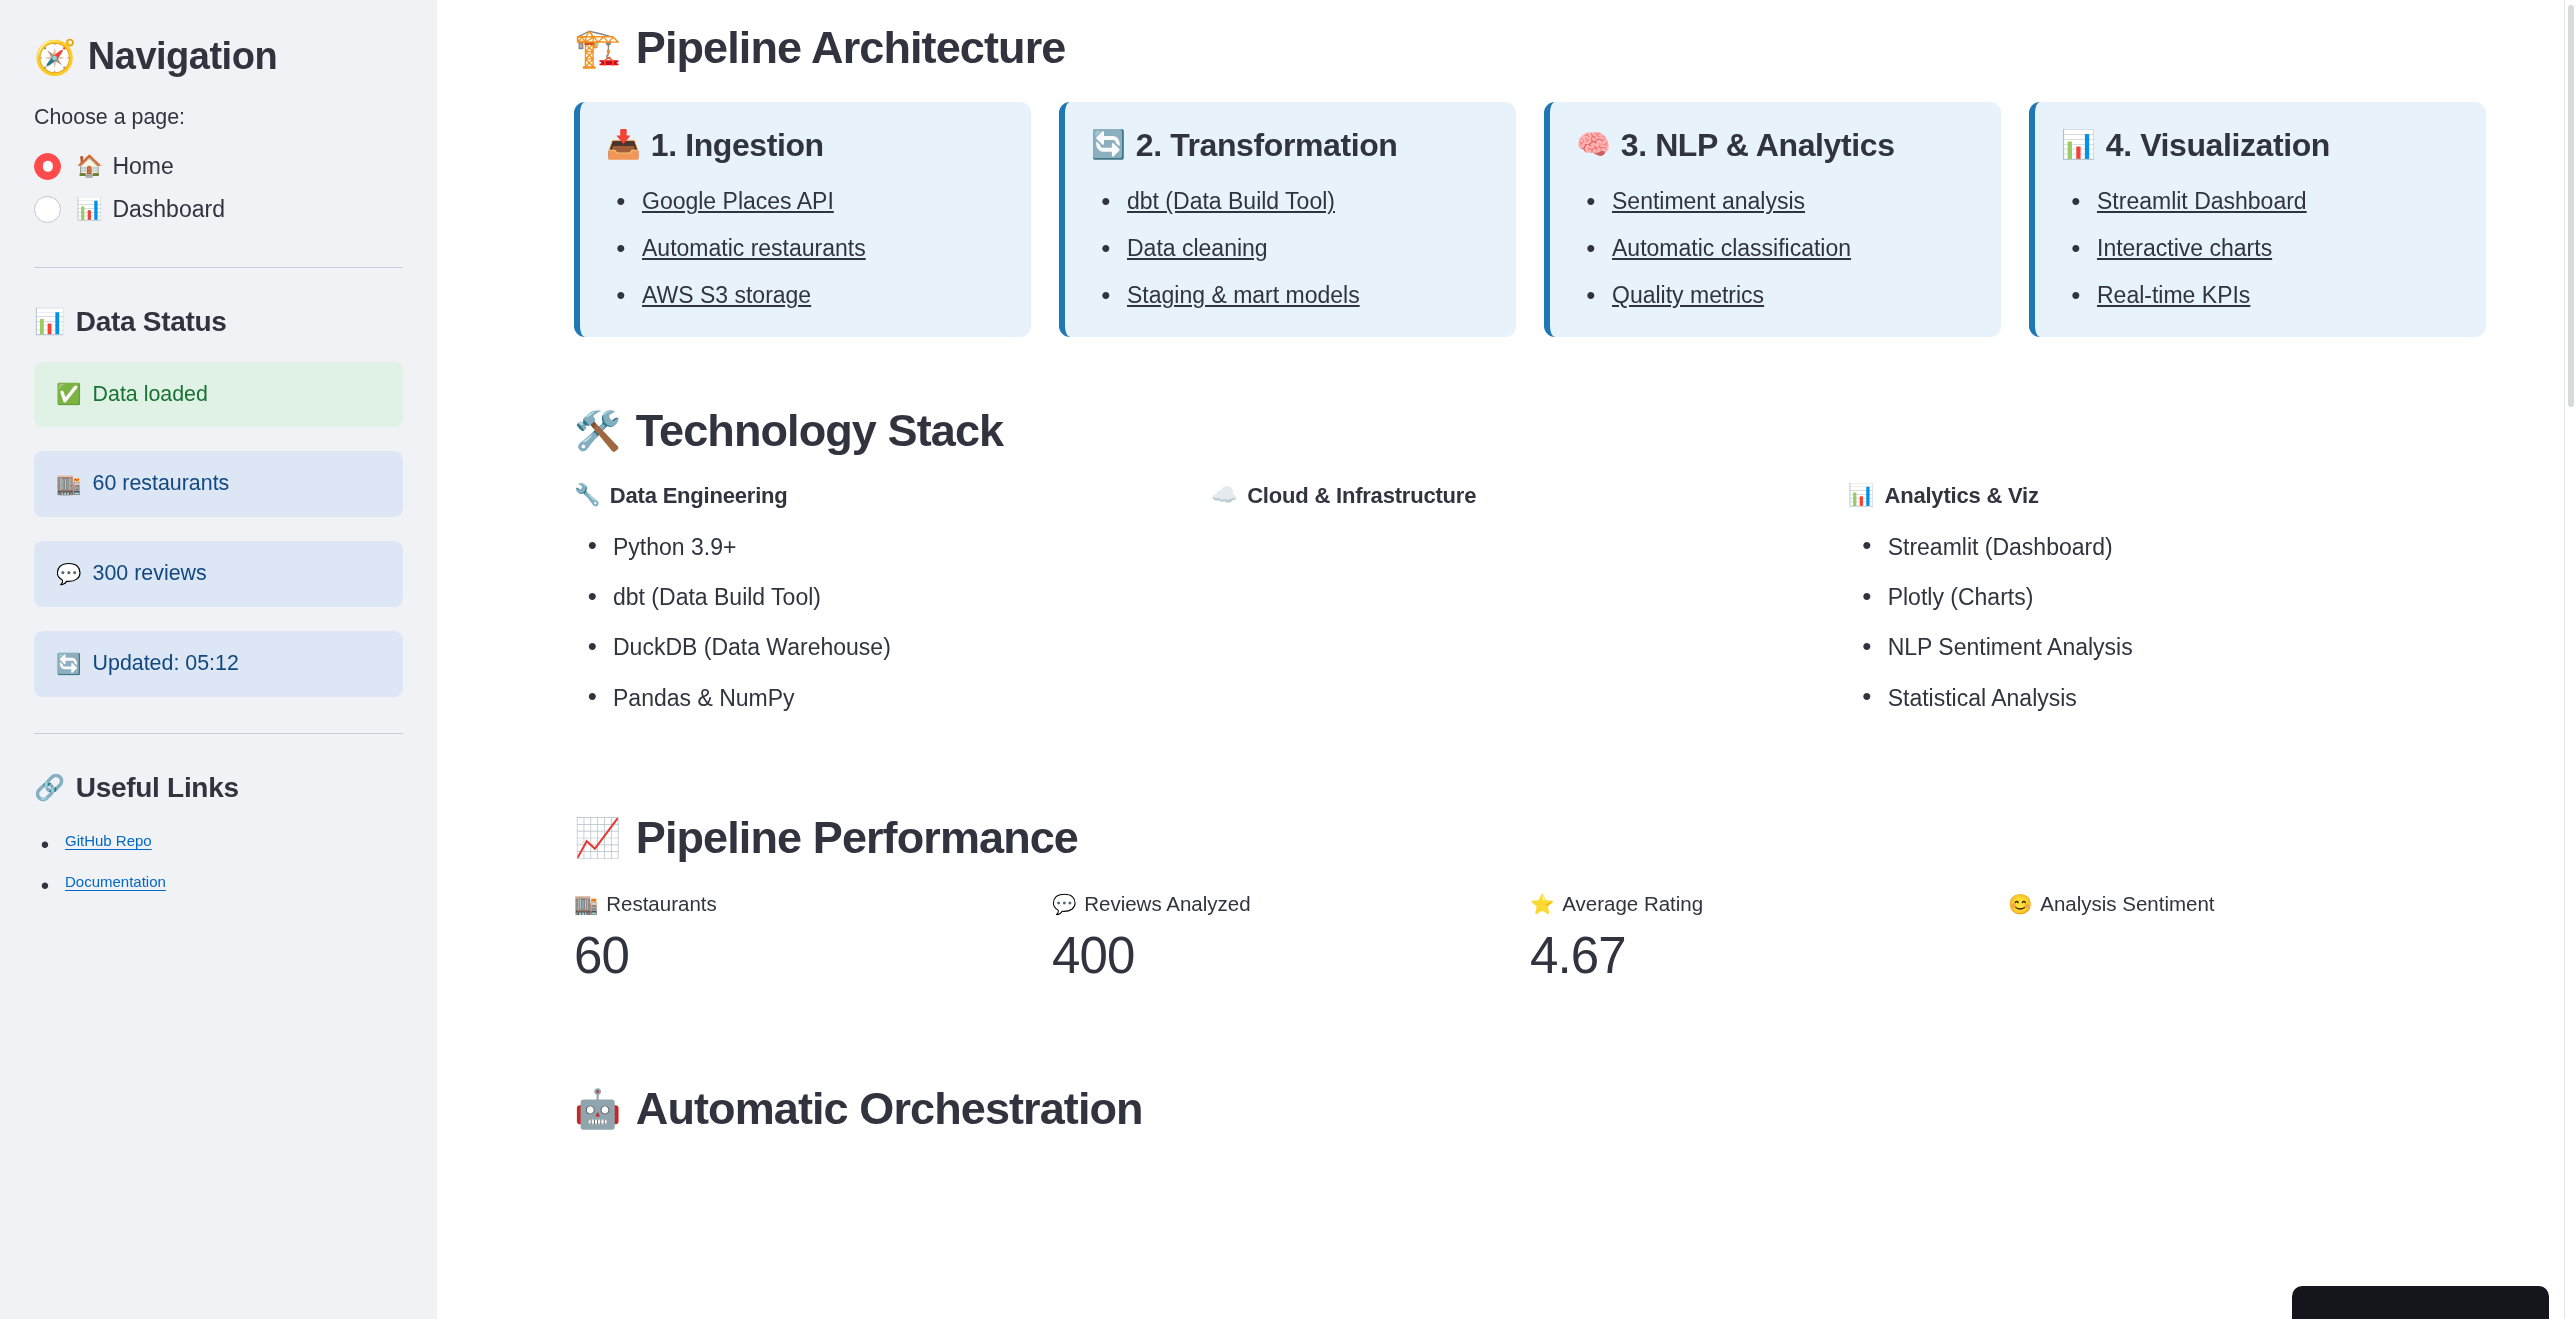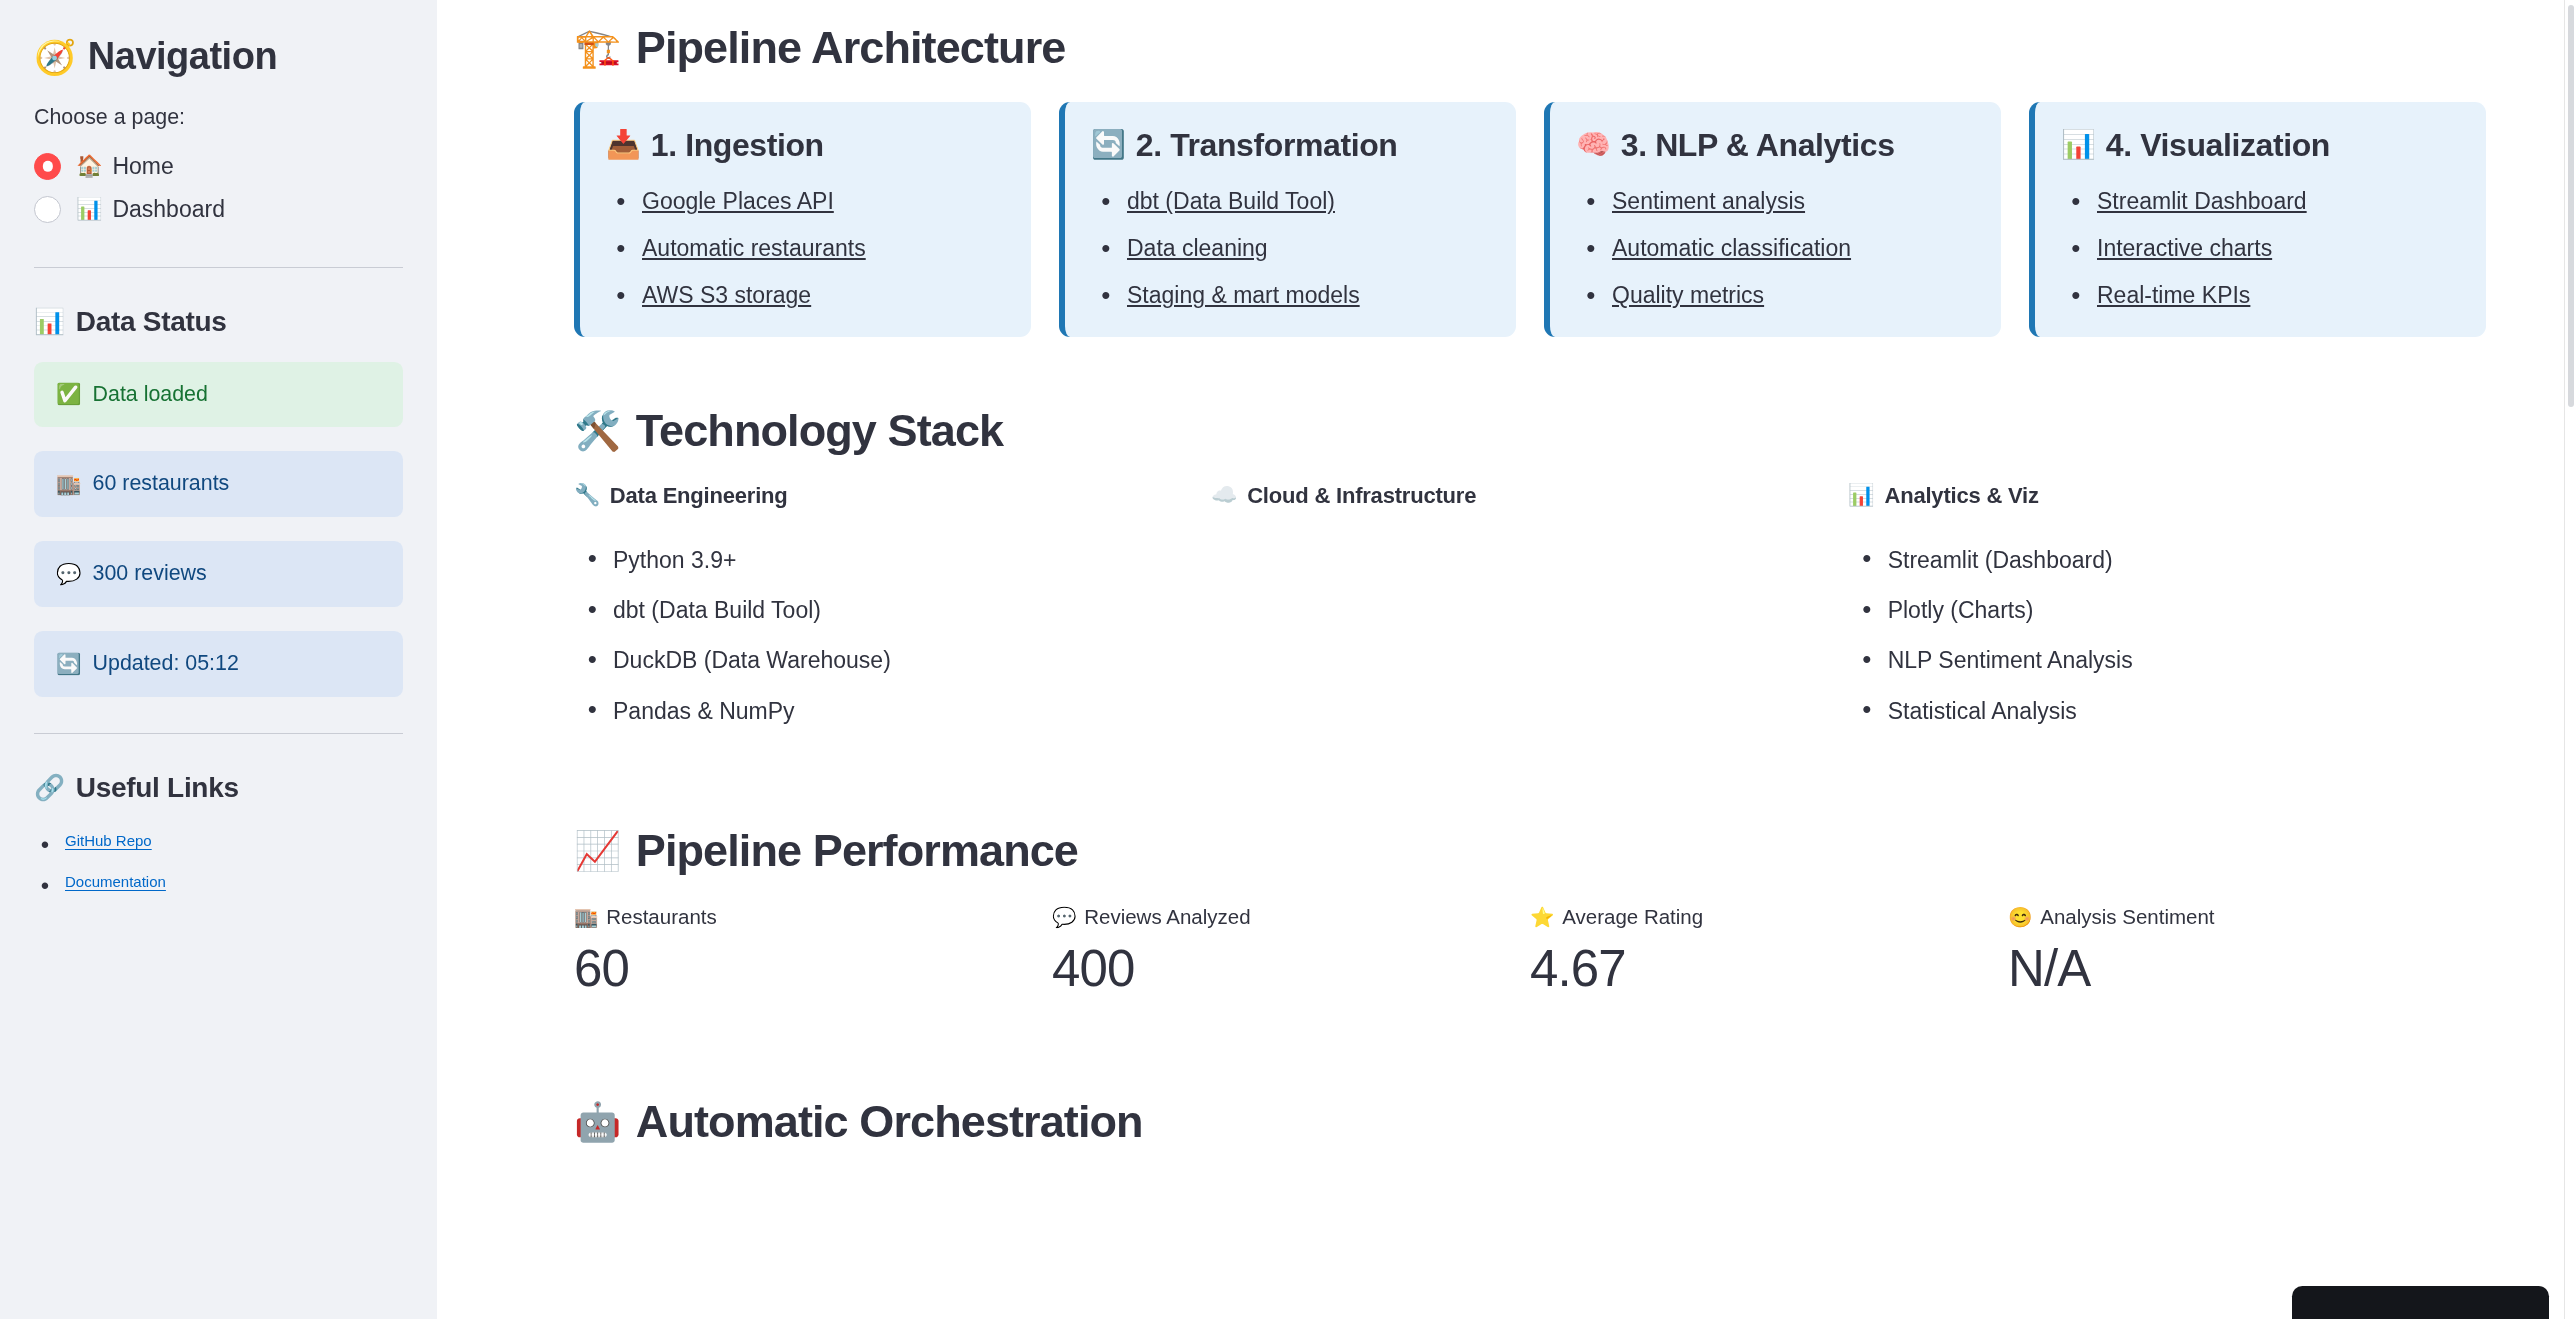--- a/index.html
+++ b/index.html
@@ -238,21 +238,21 @@
     gap: 9.4px;
     font-size: 22px;
     font-weight: 700;
     letter-spacing: -0.2px;
     color: #31333f;
     line-height: 1.3;
   }
   .tech-col-title .emoji { font-size: 21.4px; }
   .tech-list {
     list-style: none;
-    margin-top: 35px;
+    margin-top: 22px;
   }
   .tech-list li {
     position: relative;
     padding-left: 39px;
     font-size: 23px;
     line-height: 1.3;
     margin-bottom: 20.5px;
     color: #31333f;
     white-space: nowrap;
   }
@@ -524,21 +524,20 @@
           <span>Average Rating</span>
         </div>
         <div class="metric-value">4.67</div>
       </div>
 
       <div class="metric">
         <div class="metric-label">
           <span class="emoji">😊</span>
           <span>Analysis Sentiment</span>
         </div>
-        <div class="metric-value">N/A</div>
       </div>
 
     </div>
 
     <h1 class="page-h" id="h-orchestration">
       <span class="emoji">🤖</span>
       <span>Automatic Orchestration</span>
     </h1>
 
     <div id="toast"></div>

